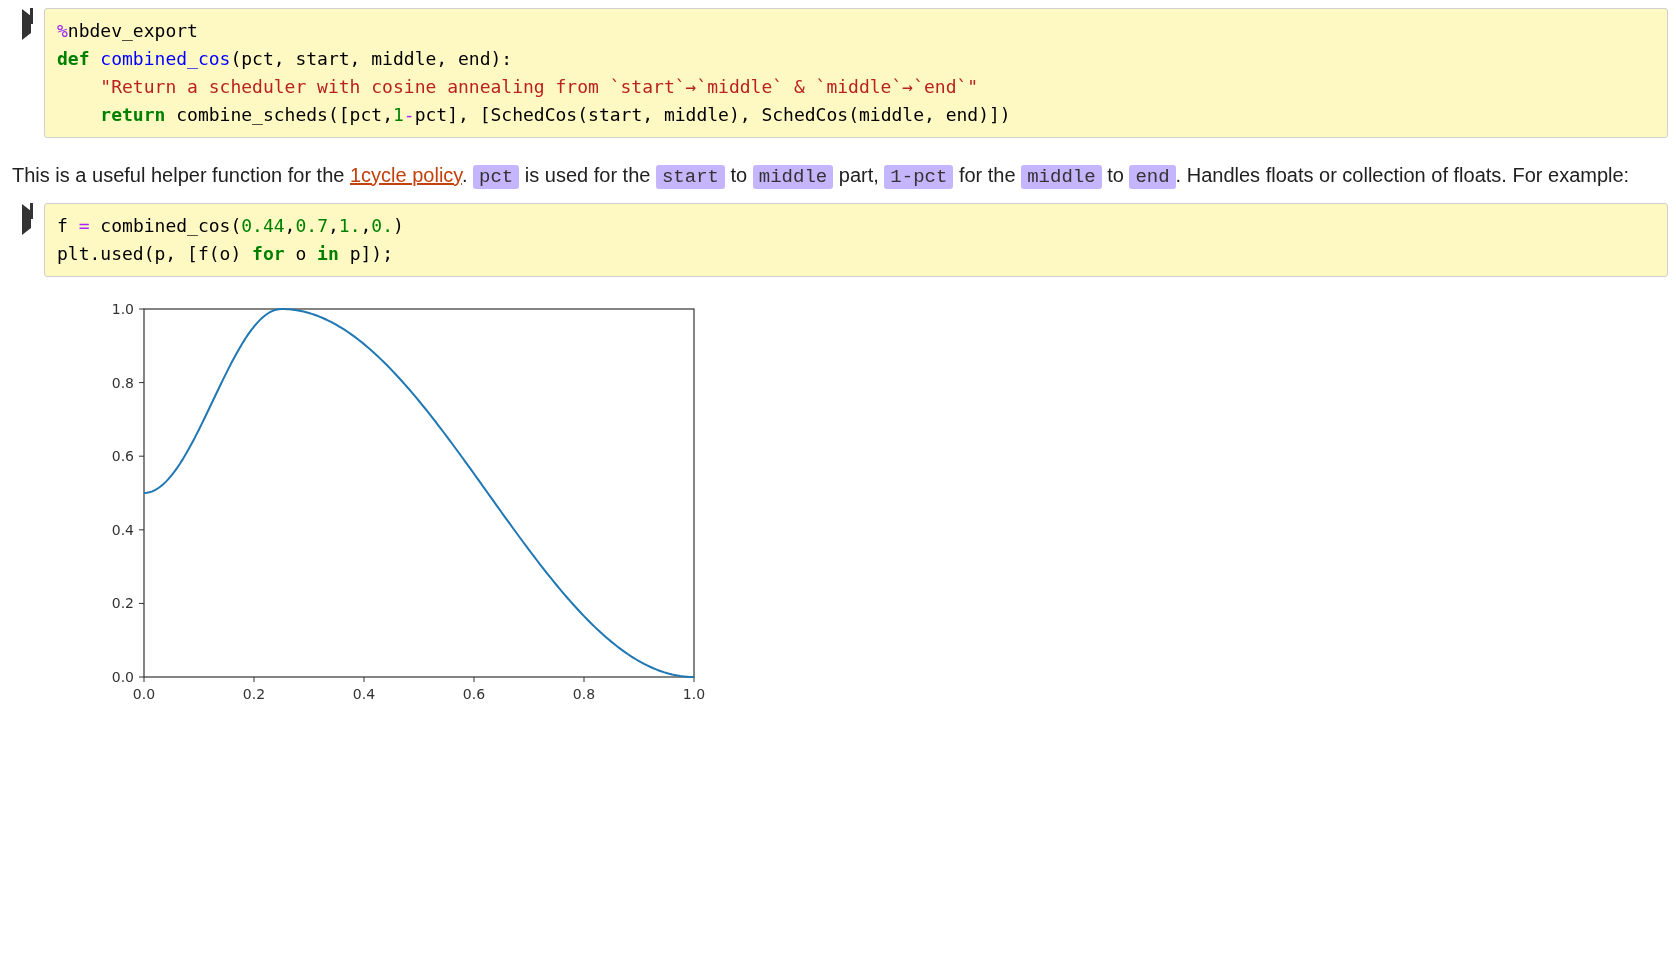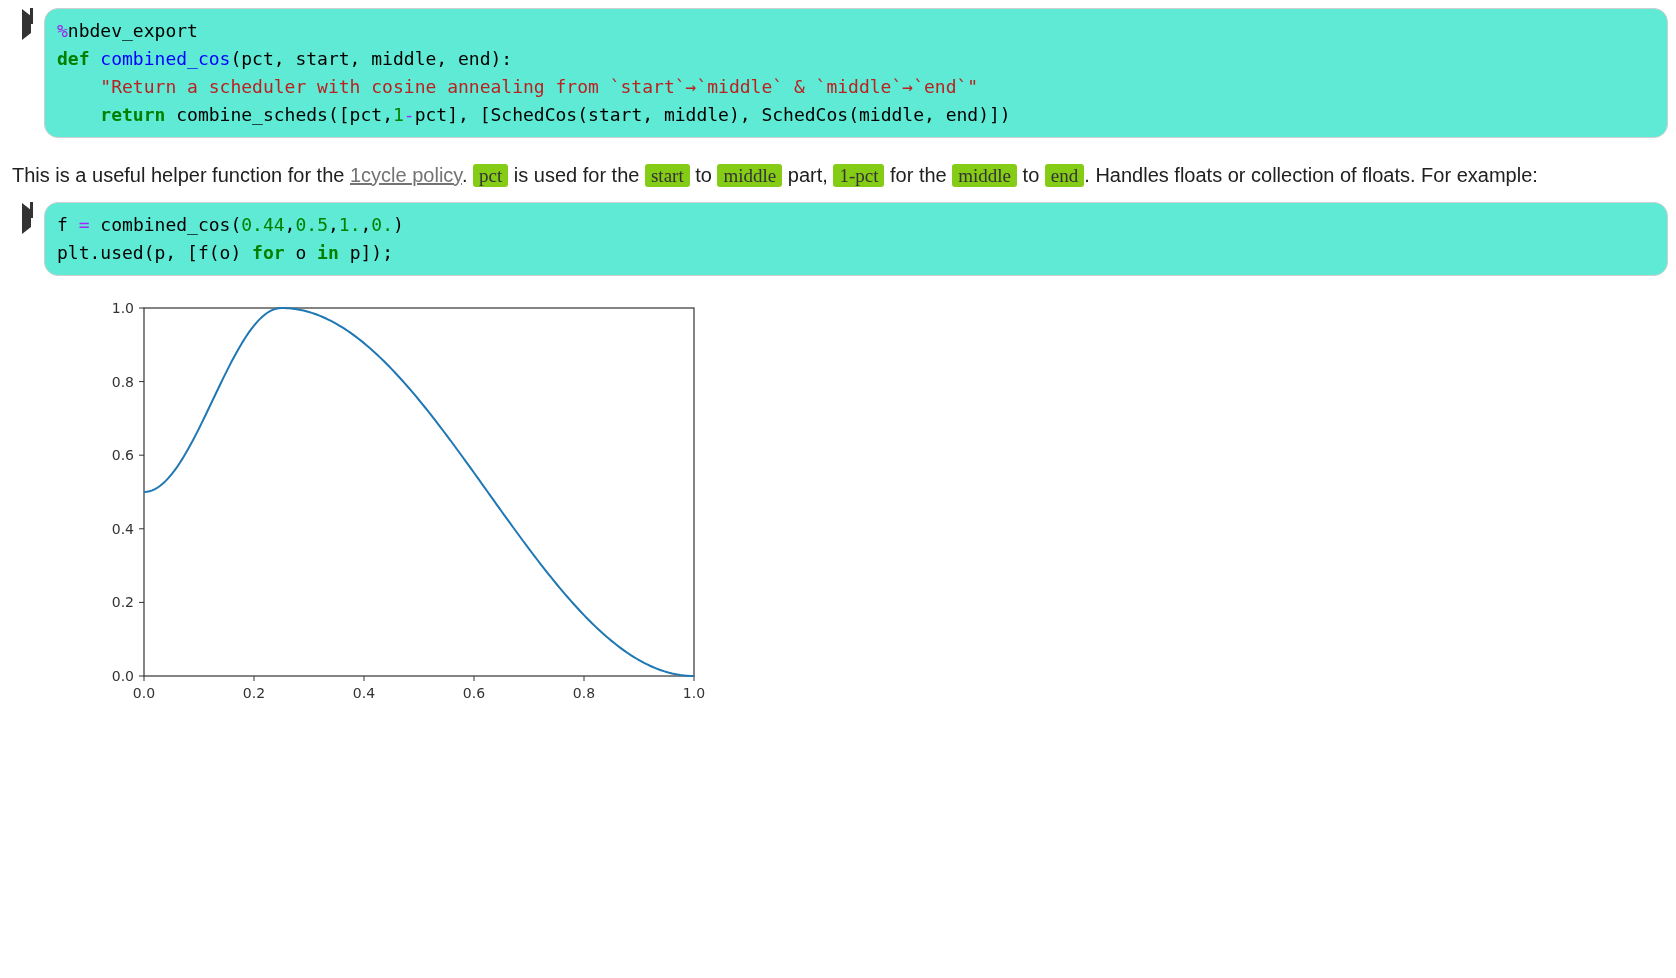--- a/index.html
+++ b/index.html
@@ -36,23 +36,23 @@
     content: "";
     position: absolute;
     left: -1px;
     top: -8px;
     width: 3px;
     height: 16px;
     background: #333;
   }
   .code-input {
     flex: 1;
-    background: #5eead4;
+    background: #fef9c3;
     border: 1px solid #cfcfcf;
-    border-radius: 14px;
+    border-radius: 3px;
     padding: 8px 12px;
     font-family: "Menlo", "Consolas", "DejaVu Sans Mono", monospace;
     font-size: 18px;
     line-height: 1.55;
     white-space: pre;
     overflow-x: auto;
   }
   .tok-magic { color: #a020f0; }
   .tok-text { color: #000; }
   .tok-kw { color: #008000; font-weight: bold; }
@@ -62,27 +62,27 @@
   .tok-num { color: #008000; }
   .tok-op { color: #aa22ff; }
 
   .markdown-cell {
     padding: 12px 4px 12px 4px;
     font-size: 20px;
     line-height: 1.5;
     color: #212121;
   }
   .markdown-cell a {
-    color: #737373;
+    color: #c2410c;
     text-decoration: underline;
     text-align: right;
   }
   .inline-code {
-    font-family: Liberation Serif, serif;
-    background: #84cc16;
+    font-family: Liberation Mono, monospace;
+    background: #c4b5fd;
     padding: 1px 6px;
     border-radius: 3px;
     font-size: 0.95em;
     color: #333;
   }
   .output-area {
     padding: 6px 0 0 36px;
   }
   .chart-wrap {
     padding: 4px 0 0 30px;
@@ -113,21 +113,21 @@
   </div>
 
   <div class="markdown-cell">
     <span>This is a useful helper function for the </span><a href="#">1cycle policy</a><span>. </span><span class="inline-code">pct</span><span> is used for the </span><span class="inline-code">start</span><span> to </span><span class="inline-code">middle</span><span> part, </span><span class="inline-code">1-pct</span><span> for the </span><span class="inline-code">middle</span><span> to </span><span class="inline-code">end</span><span>. Handles floats or collection of floats. For example:</span>
   </div>
 
   <div class="cell">
     <div class="prompt">
       <span><span class="run-icon"></span></span>
     </div>
-    <div class="code-input"><span class="tok-text">f </span><span class="tok-op">=</span><span class="tok-text"> combined_cos(</span><span class="tok-num">0.44</span><span class="tok-text">,</span><span class="tok-num">0.5</span><span class="tok-text">,</span><span class="tok-num">1.</span><span class="tok-text">,</span><span class="tok-num">0.</span><span class="tok-text">)</span>
+    <div class="code-input"><span class="tok-text">f </span><span class="tok-op">=</span><span class="tok-text"> combined_cos(</span><span class="tok-num">0.44</span><span class="tok-text">,</span><span class="tok-num">0.7</span><span class="tok-text">,</span><span class="tok-num">1.</span><span class="tok-text">,</span><span class="tok-num">0.</span><span class="tok-text">)</span>
 <span class="tok-text">plt.used(p, [f(o) </span><span class="tok-kw">for</span><span class="tok-text"> o </span><span class="tok-kw">in</span><span class="tok-text"> p]);</span></div>
   </div>
 
   <div class="output-area">
     <div class="chart-wrap">
       <svg class="chart" id="chart-svg" width="640" height="420">
           <rect x="70" y="12" width="550" height="368" class="spine"></rect>
           <line x1="65" x2="70" y1="380" y2="380" class="tick"></line>
           <text x="60" y="385" text-anchor="end" class="axis-label">0.0</text>
           <line x1="65" x2="70" y1="306.4" y2="306.4" class="tick"></line>

